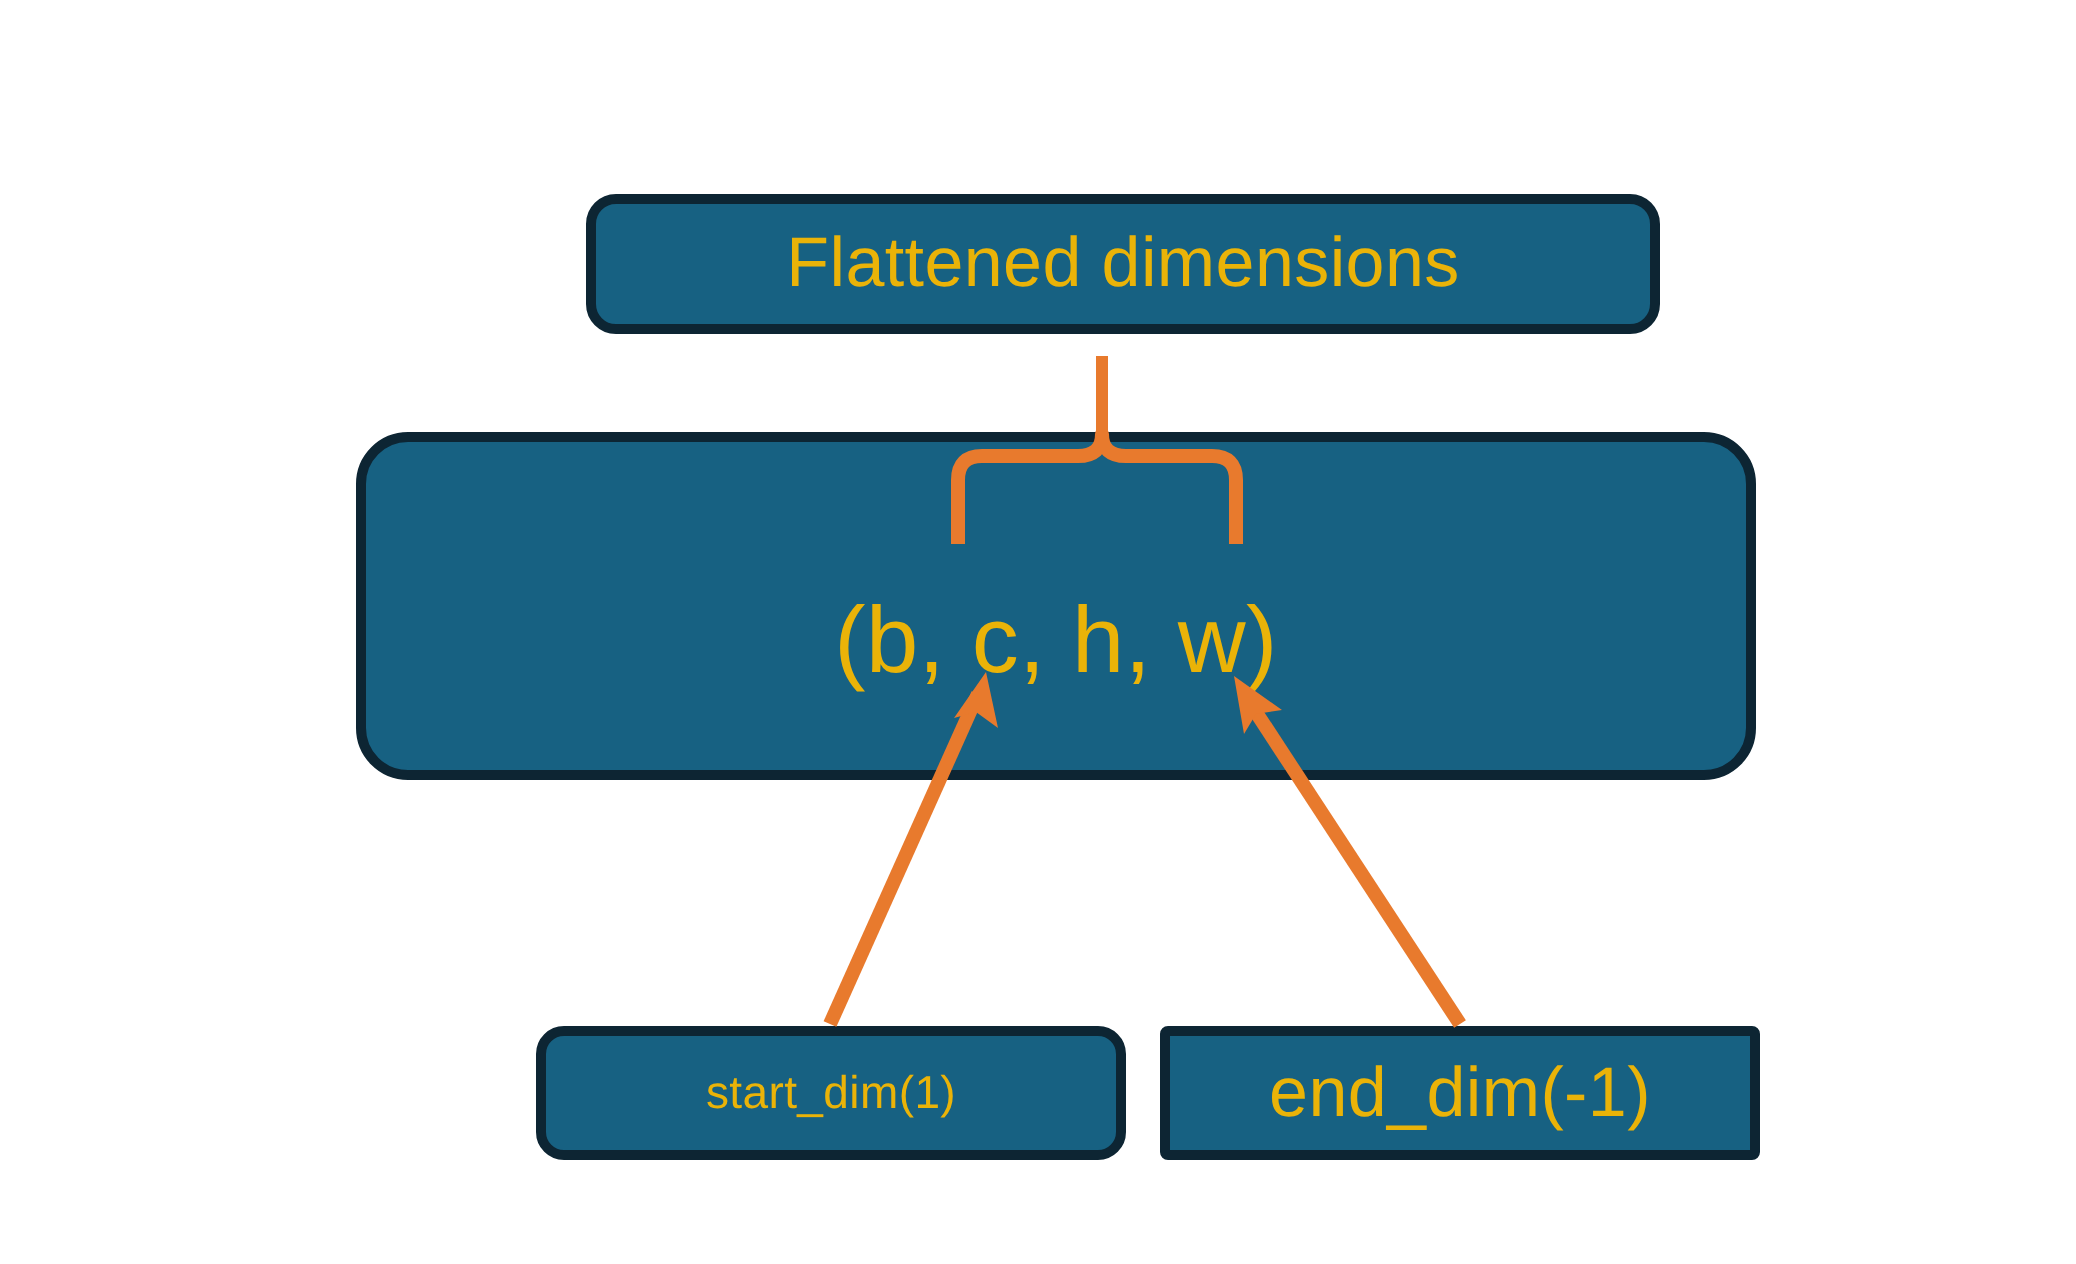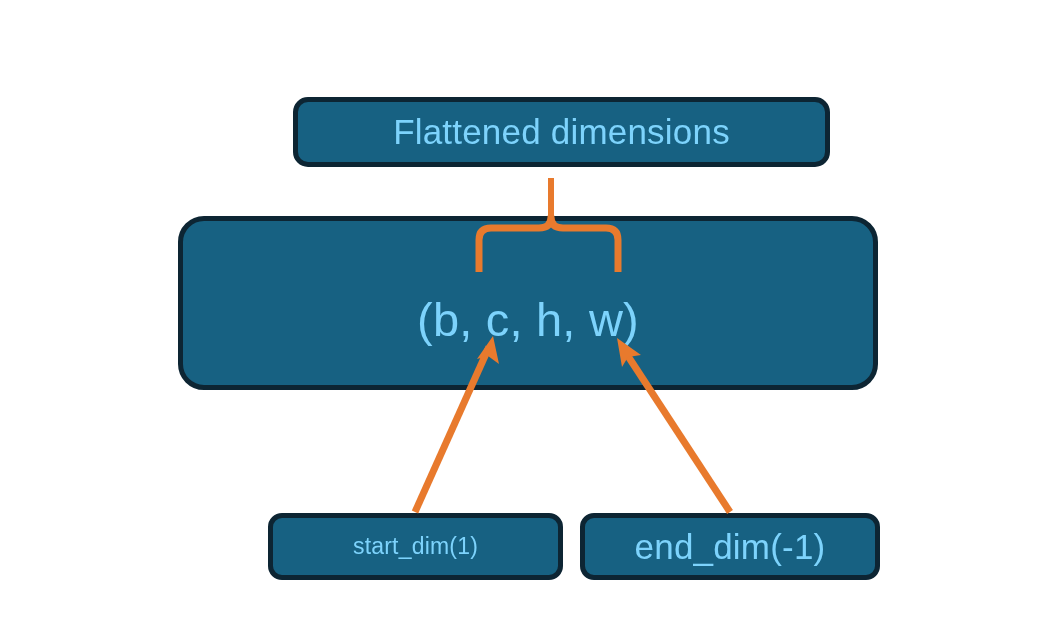--- a/index.html
+++ b/index.html
@@ -16,21 +16,21 @@
     height: 632px;
     background: #ffffff;
     overflow: hidden;
   }
   .node {
     position: absolute;
     box-sizing: border-box;
     display: flex;
     align-items: center;
     justify-content: center;
-    color: #7dd3fc;
+    color: #eab308;
     background: #176182;
     border: 5px solid #0d2533;
     border-radius: 14px;
     text-align: center;
     letter-spacing: 0.2px;
     white-space: nowrap;
     z-index: 2;
   }
   #node-flattened {
     left: 293px;
@@ -59,21 +59,21 @@
     height: 67px;
     font-size: 23px;
     border-radius: 14px;
   }
   #node-end {
     left: 580px;
     top: 513px;
     width: 300px;
     height: 67px;
     font-size: 35px;
-    border-radius: 14px;
+    border-radius: 4px;
   }
   #connectors {
     position: absolute;
     left: 0;
     top: 0;
     width: 1038px;
     height: 632px;
     z-index: 3;
     pointer-events: none;
   }

